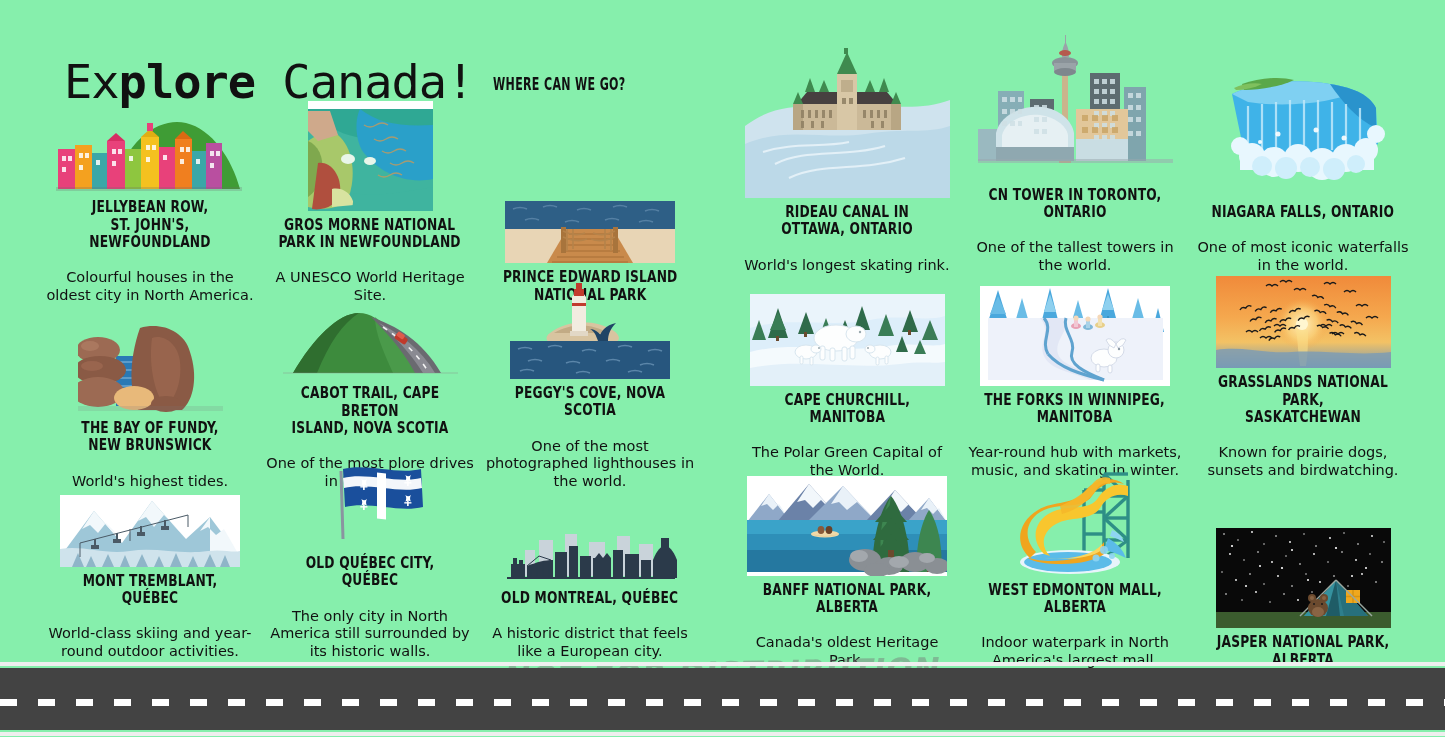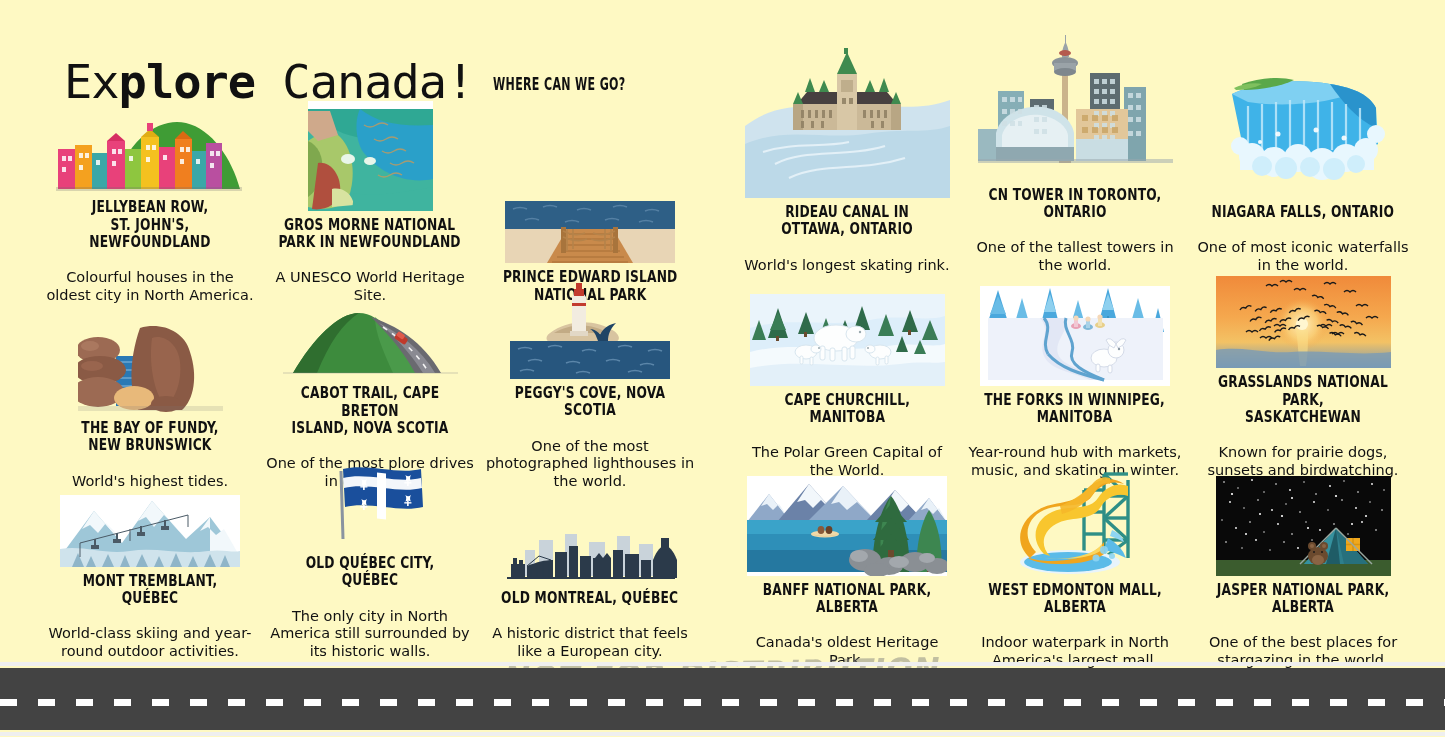--- a/index.html
+++ b/index.html
@@ -1,20 +1,20 @@
 <!DOCTYPE html>
 <html><head>
 <meta charset="utf-8">
 <style>
   html,body{margin:0;padding:0;}
   body{
     width:1445px;height:737px;background:#ffffff;
     font-family:"DejaVu Sans",sans-serif;overflow:hidden;position:relative;
   }
-  .page{position:relative;width:1445px;height:737px;background:#fef9c3;}
+  .page{position:relative;width:1445px;height:737px;background:#86efac;}
 
   
   .header{position:absolute;left:64px;top:58px;display:flex;align-items:flex-end;gap:20px;}
   .title{font-family:"DejaVu Sans Mono",monospace;font-size:47px;line-height:1;letter-spacing:-1px;color:#111;white-space:nowrap;}
   .title .b{font-weight:bold;}
   .subtitle{font-family:"DejaVu Sans Condensed","DejaVu Sans",sans-serif;font-size:15px;font-weight:bold;letter-spacing:0.4px;color:#111;
             transform:scaleX(.82) scaleY(1.18);transform-origin:left bottom;padding-bottom:9px;white-space:nowrap;}
 
   
   .grid{position:absolute;display:grid;grid-template-columns:repeat(3,1fr);}
@@ -953,21 +953,20 @@
           <circle cx="96" cy="70" r="2" fill="#8a6444"></circle>
             <circle cx="108" cy="70" r="2" fill="#8a6444"></circle>
           <ellipse cx="102" cy="84" rx="6" ry="5" fill="#8a6444"></ellipse>
           <circle cx="98" cy="76" r="1" fill="#1a1a1a"></circle>
             <circle cx="106" cy="76" r="1" fill="#1a1a1a"></circle>
         </svg>
       </div>
       <div class="cap">
         <div>JASPER NATIONAL PARK, ALBERTA</div>
       </div>
-      <div class="desc">One of the best places for stargazing in the world.</div>
     </div>
   </div>
 
   <div class="watermark">NOT FOR DISTRIBUTION</div>
   <div class="road-wrap">
     <div class="road-edge" style="top:0;"></div>
     <div class="road">
       <div class="road-line"></div>
     </div>
     <div class="road-edge" style="top:70px;"></div>

